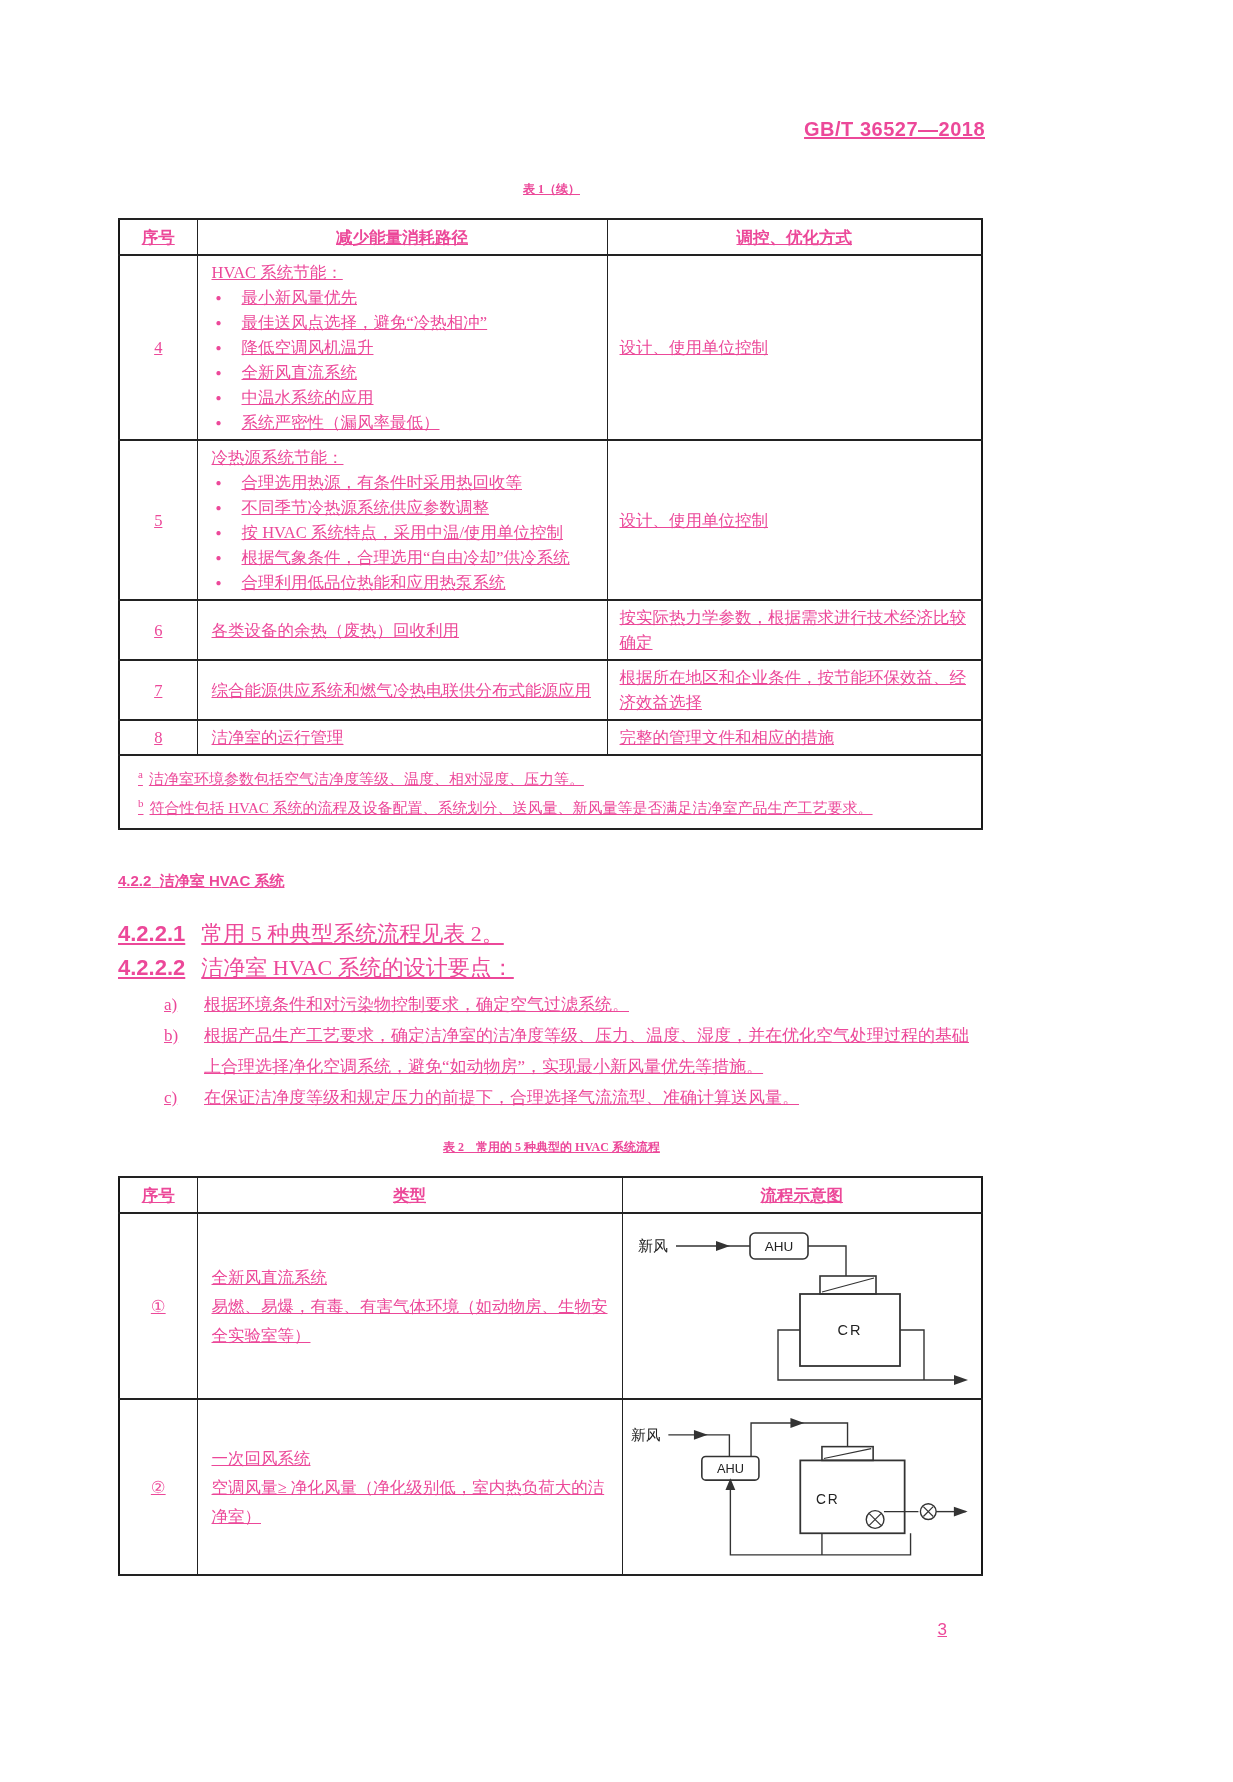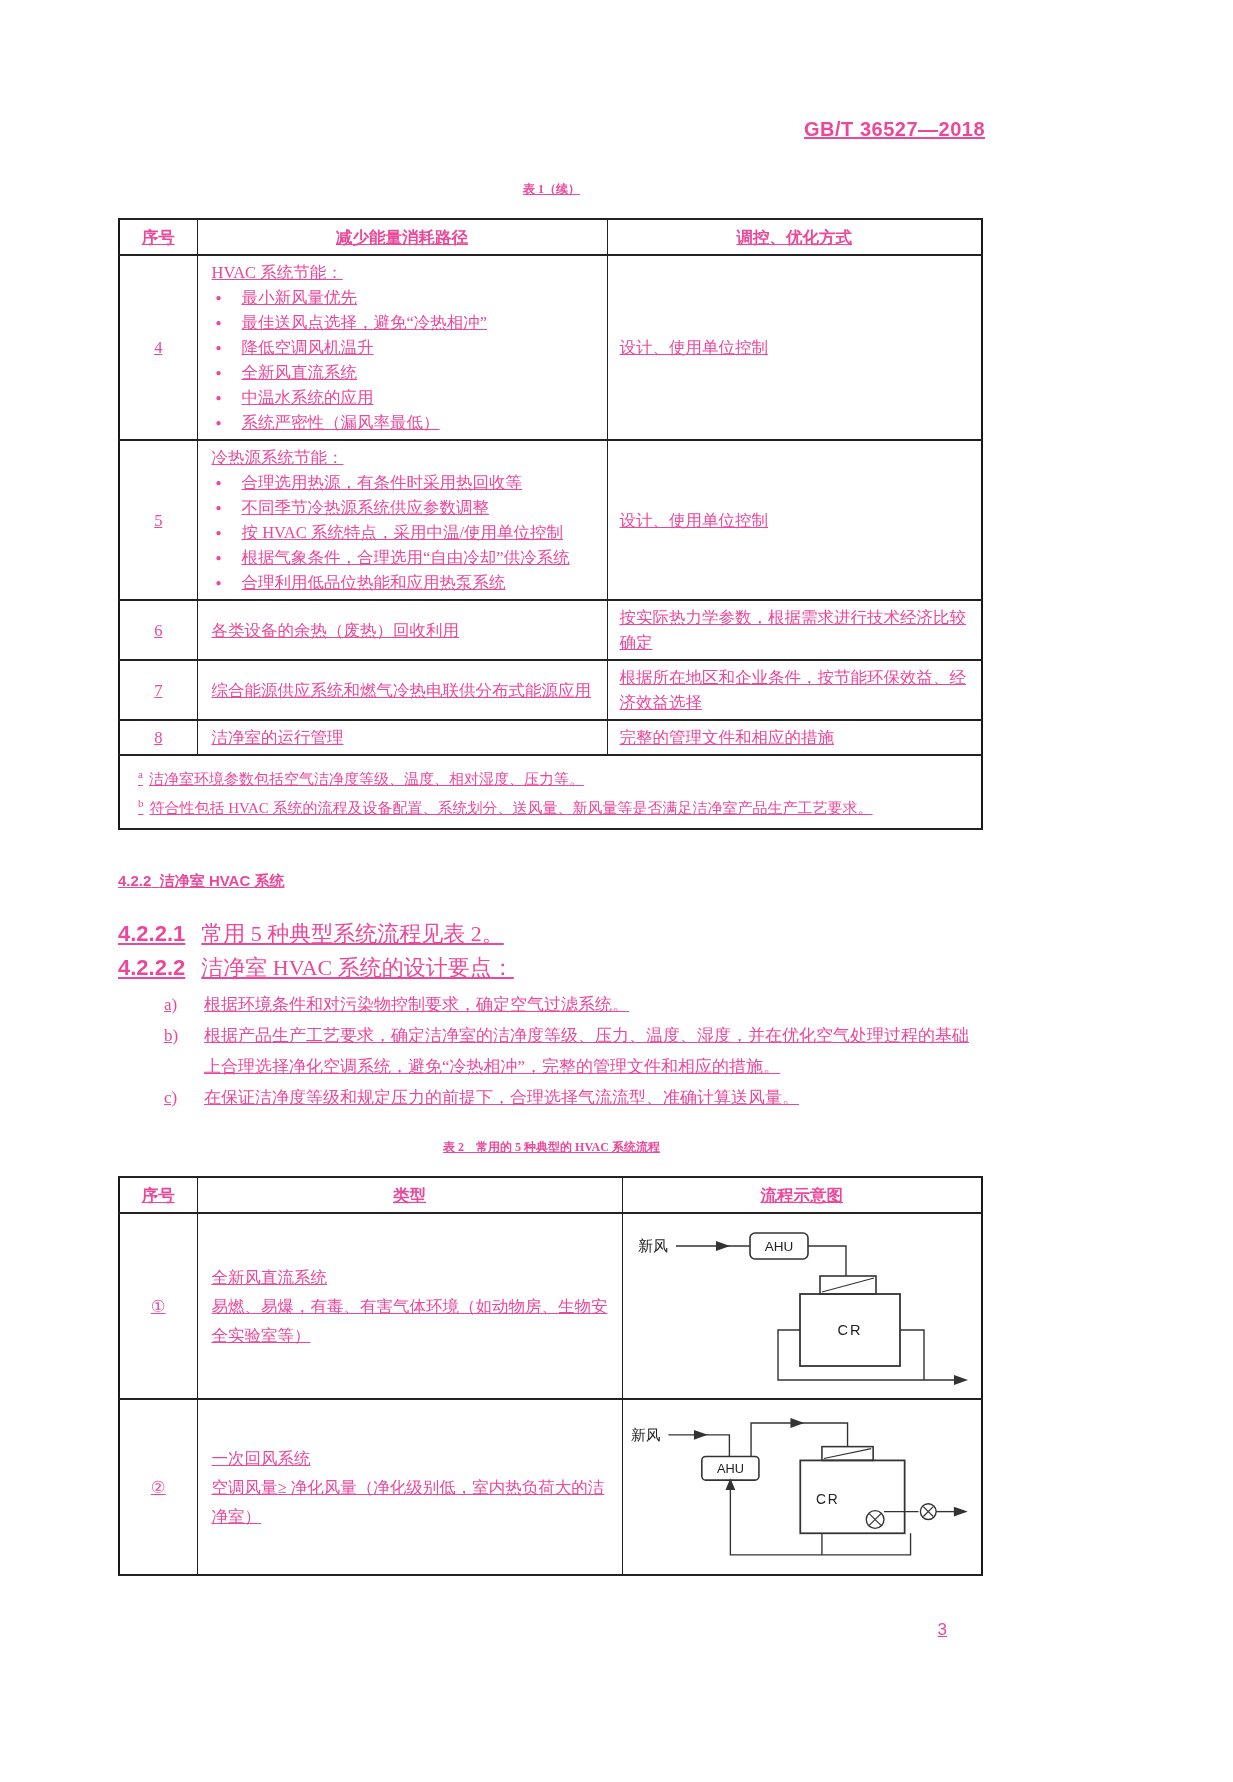--- a/index.html
+++ b/index.html
@@ -171,21 +171,21 @@
     <span class="num">4.2.2.2</span><span>洁净室 HVAC 系统的设计要点：</span>
   </div>
 
   <div class="abc-list">
     <div class="abc-item">
       <span class="m">a)</span>
       <span class="x">根据环境条件和对污染物控制要求，确定空气过滤系统。</span>
     </div>
     <div class="abc-item">
       <span class="m">b)</span>
-      <span class="x">根据产品生产工艺要求，确定洁净室的洁净度等级、压力、温度、湿度，并在优化空气处理过程的基础上合理选择净化空调系统，避免“冷热相冲”，完整的管理文件和相应的措施。</span>
+      <span class="x">根据产品生产工艺要求，确定洁净室的洁净度等级、压力、温度、湿度，并在优化空气处理过程的基础上合理选择净化空调系统，避免“如动物房”，实现最小新风量优先等措施。</span>
     </div>
     <div class="abc-item">
       <span class="m">c)</span>
       <span class="x">在保证洁净度等级和规定压力的前提下，合理选择气流流型、准确计算送风量。</span>
     </div>
   </div>
 
   <div class="tcap t2">表 2　常用的 5 种典型的 HVAC 系统流程</div>
 
   <table class="gbt t2">

